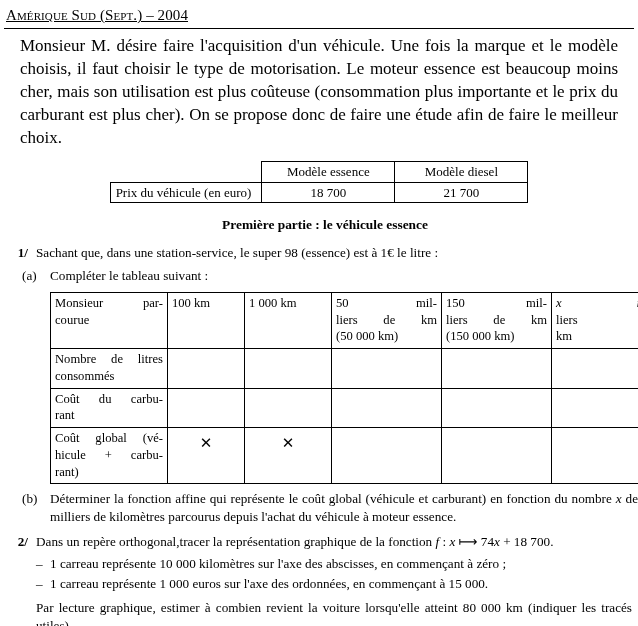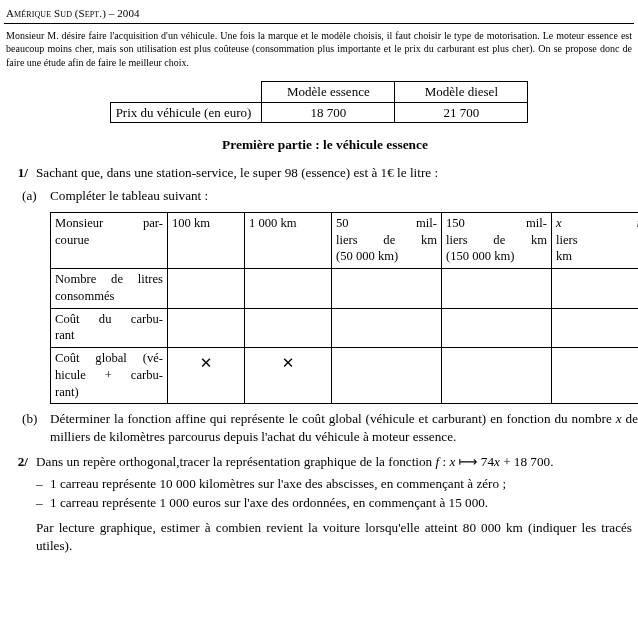--- a/index.html
+++ b/index.html
@@ -20,32 +20,33 @@
     width: 638px;
     height: 626px;
     padding: 0;
     box-sizing: border-box;
   }
   .header {
     padding: 6px 6px 0 6px;
   }
   .header-title {
     font-variant: small-caps;
-    font-size: 11px;
+    font-size: 15px;
     letter-spacing: 0.1px;
+    text-decoration: underline;
   }
   .header-rule {
     border: none;
     border-top: 1px solid #000;
     margin: 2px 4px 5px 4px;
   }
   .intro {
-    padding: 0 6px;
+    padding: 0 20px;
     text-align: justify;
-    font-size: 10px;
+    font-size: 17px;
     line-height: 1.36;
   }
   .table-wrap {
     margin: 12px 0 0 0;
     display: flex;
     justify-content: center;
   }
   table.costs {
     border-collapse: collapse;
     font-size: 13px;

